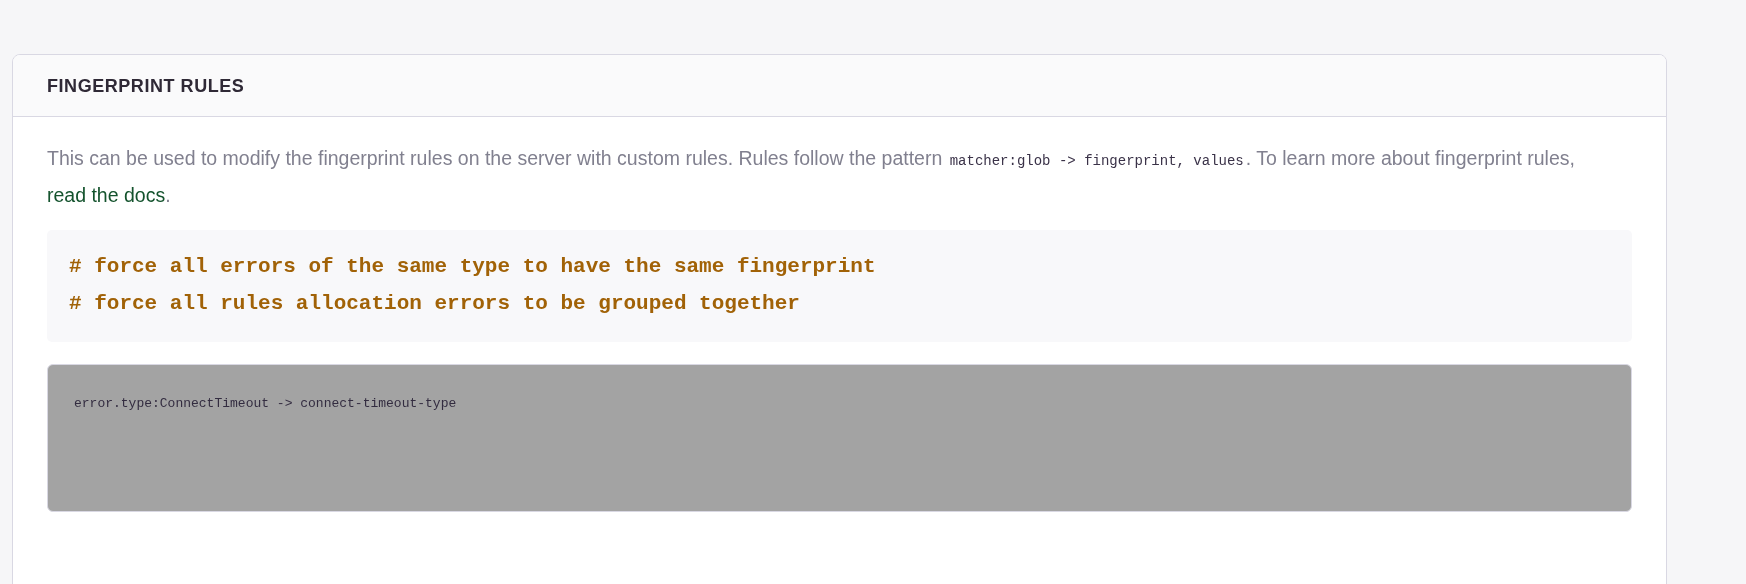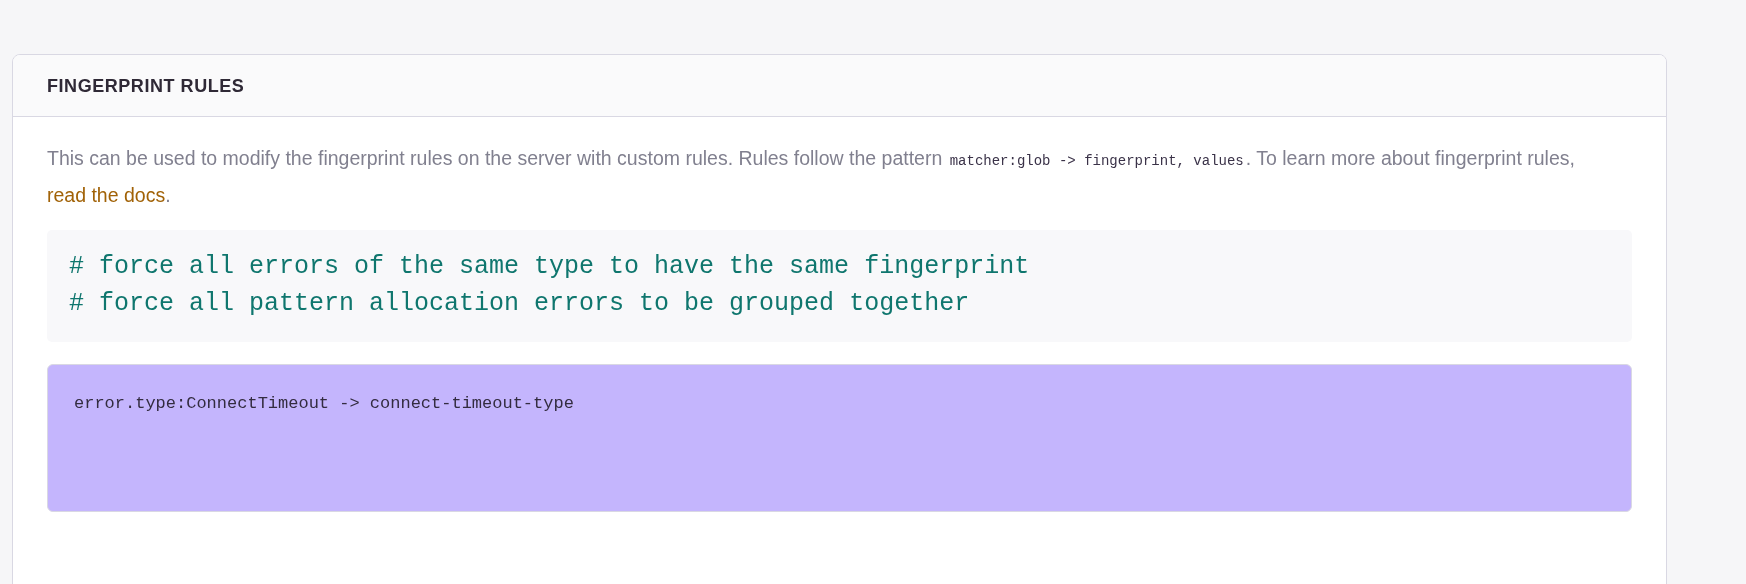--- a/index.html
+++ b/index.html
@@ -69,51 +69,52 @@
   .description code {
     font-family: "Liberation Mono", "DejaVu Sans Mono", monospace;
     font-size: 14px;
     color: #3a3248;
     background: transparent;
     padding: 0 2px;
     white-space: nowrap;
   }
 
   .doc-link {
-    color: #a16207;
+    color: #14532d;
     text-decoration: none;
   }
 
   .example-block {
     background: #f8f8fa;
     border-radius: 5px;
     padding: 18px 22px 20px 22px;
     margin: 4px 0 22px 0;
     width: 1590px;
     max-width: 100%;
   }
 
   .example-line {
     font-family: "Liberation Mono", "DejaVu Sans Mono", monospace;
-    font-size: 25px;
+    font-size: 21px;
     line-height: 37px;
-    color: #0f766e;
+    color: #a16207;
     white-space: pre;
+    font-weight: bold;
   }
 
   .rules-editor {
     width: 1678px;
     max-width: 100%;
     min-height: 129px;
-    background: #c4b5fd;
+    background: #a3a3a3;
     border: 1px solid #d9d8e3;
     border-radius: 6px;
     padding: 22px 26px 22px 26px;
     font-family: "Liberation Mono", "DejaVu Sans Mono", monospace;
-    font-size: 17px;
+    font-size: 13px;
     line-height: 34px;
     color: #332c40;
     resize: none;
     outline: none;
     overflow: hidden;
     white-space: pre;
     display: block;
   }
   .rules-editor::placeholder { color: #aaa8b8; }
 </style>
@@ -131,20 +132,20 @@
     <div class="panel-body">
 
       <p class="description">
         <span>This can be used to modify the fingerprint rules on the server with custom rules. Rules follow the pattern</span>
         <code>matcher:glob -&gt; fingerprint, values</code><span>. To learn more about fingerprint rules,</span>
         <a class="doc-link" href="#">read the docs</a><span>.</span>
       </p>
 
       <div class="example-block">
         <div class="example-line"># force all errors of the same type to have the same fingerprint</div>
-        <div class="example-line"># force all pattern allocation errors to be grouped together</div>
+        <div class="example-line"># force all rules allocation errors to be grouped together</div>
       </div>
 
       <textarea class="rules-editor" rows="3" spellcheck="false" placeholder="error.type:ConnectTimeout -&gt; connect-timeout-type" style="">error.type:ConnectTimeout -&gt; connect-timeout-type</textarea>
 
     </div>
   </section>
 </div>
 
 </body></html>

